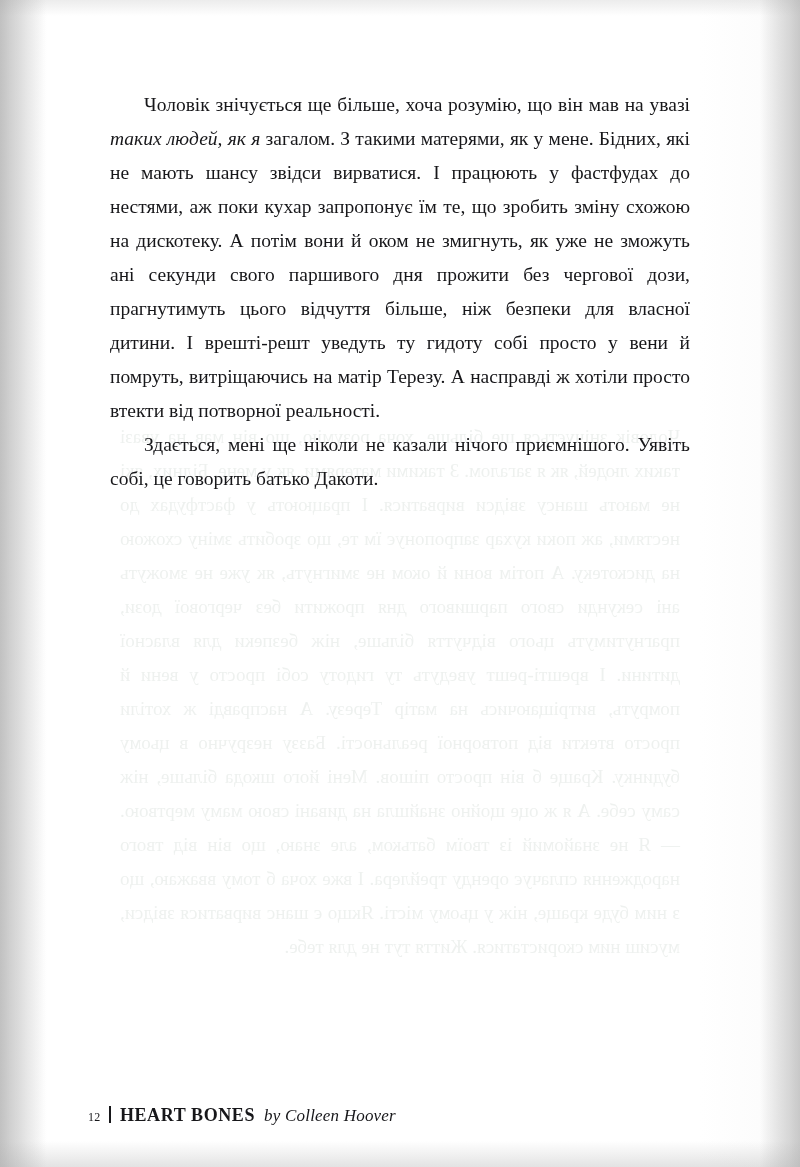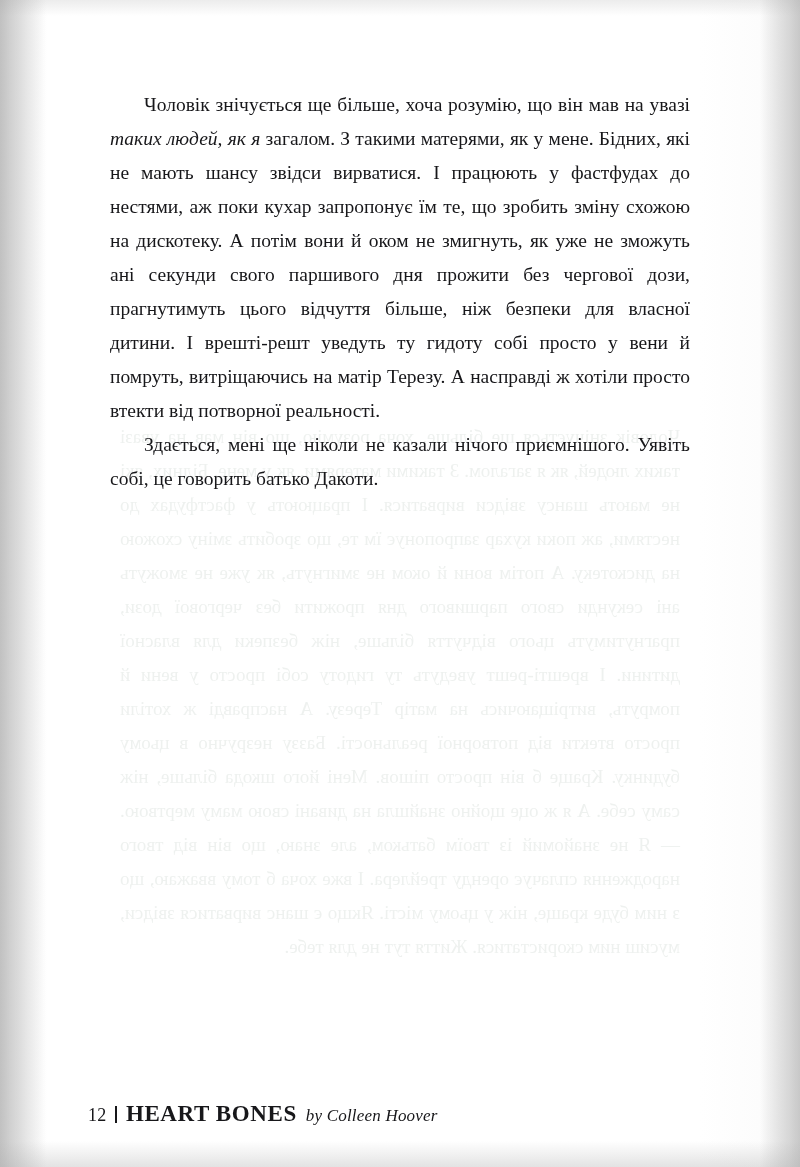--- a/index.html
+++ b/index.html
@@ -53,33 +53,33 @@
   .footer {
     position: absolute;
     left: 88px;
     top: 1096px;
     display: flex;
     align-items: baseline;
     gap: 9px;
     color: #17171a;
   }
   .footer .folio {
-    font-size: 18px;
+    font-size: 12px;
     letter-spacing: 0.2px;
   }
   .footer .rule {
     display: inline-block;
     width: 1.5px;
     height: 17px;
     background: #17171a;
     position: relative;
     top: 2px;
   }
   .footer .booktitle {
-    font-size: 23px;
+    font-size: 18px;
     font-weight: bold;
     letter-spacing: 0.6px;
   }
   .footer .byline {
     font-size: 17px;
     font-style: italic;
     letter-spacing: 0.2px;
     margin-top: 10px;
   }
   

